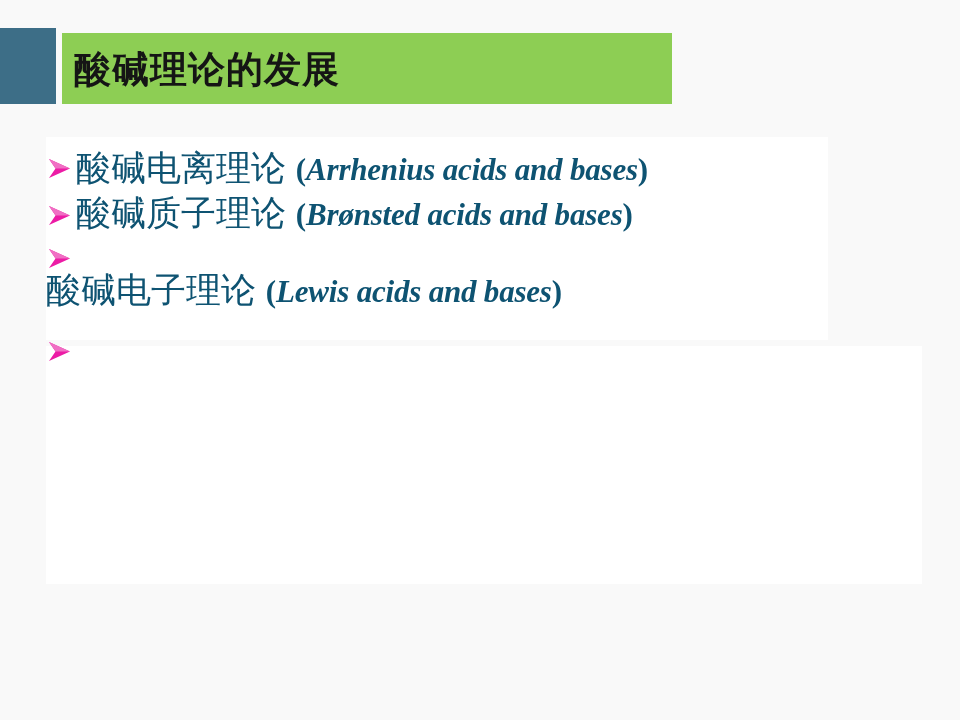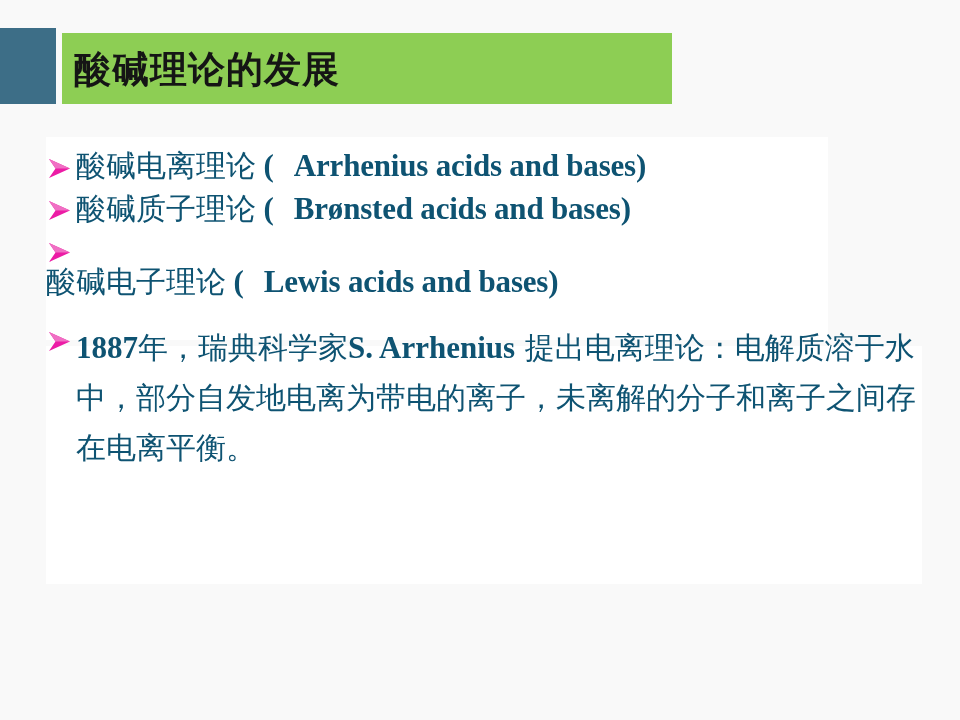--- a/index.html
+++ b/index.html
@@ -100,30 +100,30 @@
   .bullet-marker svg { display: block; }
 
   .bullet-text {
     flex: 1 1 auto;
     color: #0e5372;
     font-size: 31px;
     line-height: 1.0;
     white-space: nowrap;
   }
   .bullet-text .cjk {
-    font-family: Liberation Serif, serif;
+    font-family: Liberation Sans, sans-serif;
     font-weight: normal;
-    font-size: 30px;
+    font-size: 35px;
   }
   .bullet-text .latin {
     font-family: "Liberation Serif", "DejaVu Serif", serif;
+    font-style: italic;
     font-weight: bold;
     font-size: 31px;
     letter-spacing: -0.2px;
-    margin-left: 20px;
   }
   .bullet-text .paren {
     font-family: "Liberation Serif", "DejaVu Serif", serif;
     font-weight: bold;
     font-style: normal;
     font-size: 31px;
   }
 
   
   .para-text {
@@ -199,17 +199,16 @@
       </span>
     </div>
 
     <div class="bullet-row b4">
       <span class="bullet-marker">
         <svg width="26" height="26" viewBox="0 0 26 26" aria-hidden="true">
           <path d="M3 3 L24 12.5 L3 22 L9.5 12.5 Z" fill="#ec1ba5"></path>
           <path d="M3 3 L24 12.5 L9.5 12.5 Z" fill="#f06fc4"></path>
         </svg>
       </span>
-      <span class="para-text"><span class="num">1887</span><span>年，瑞典科学家</span><span class="name">S. Arrhenius</span><span> 提出电离理论：电解质溶于水中，部分自发地电离为带电的离子，未离解的分子和离子之间存在电离平衡。</span></span>
     </div>
 
   </div>
 </div>
 
 </body></html>

